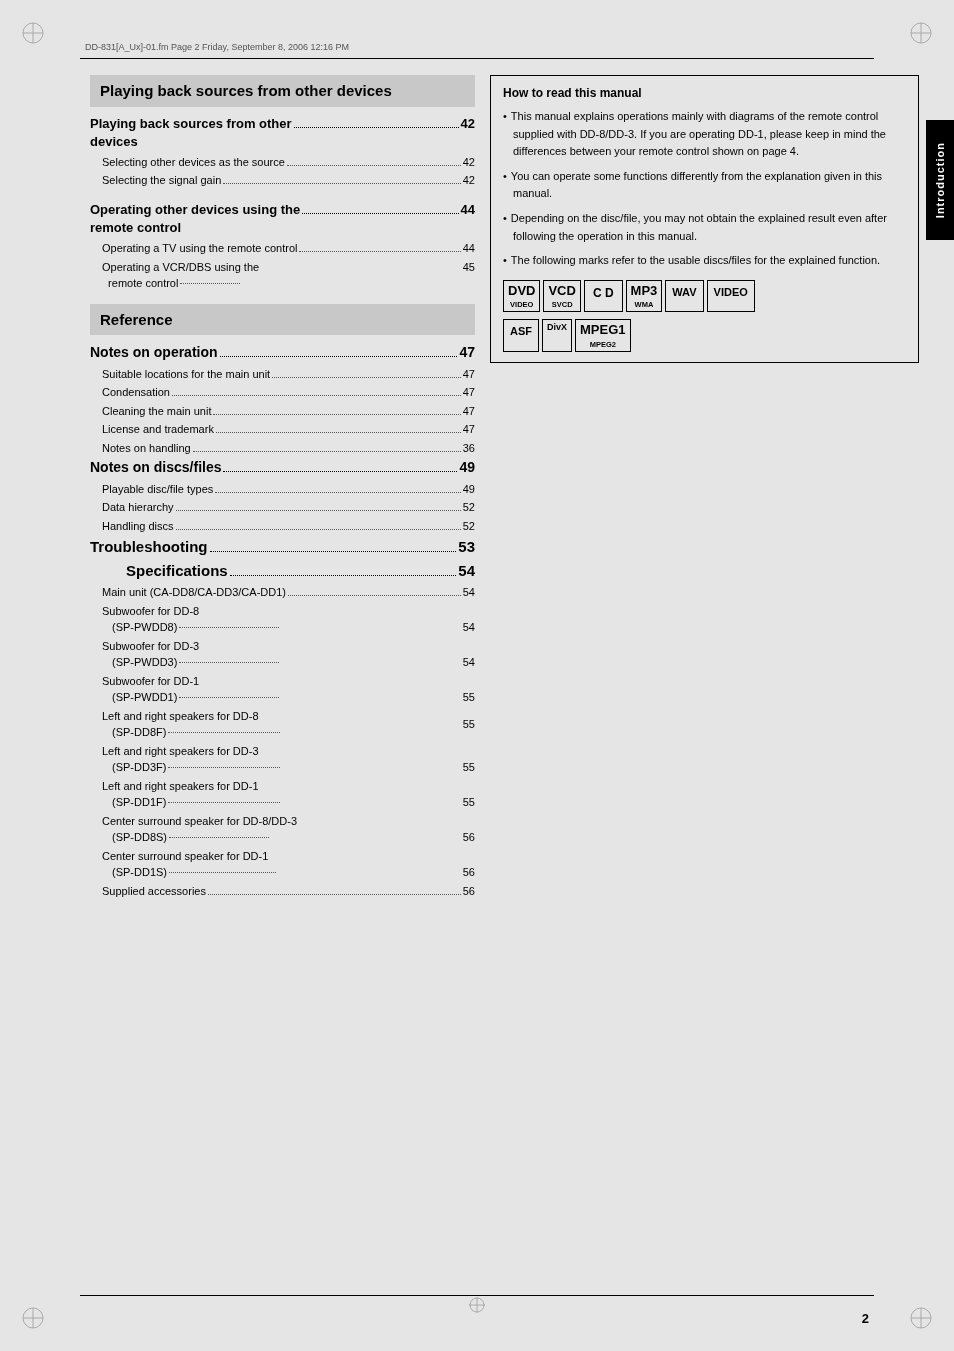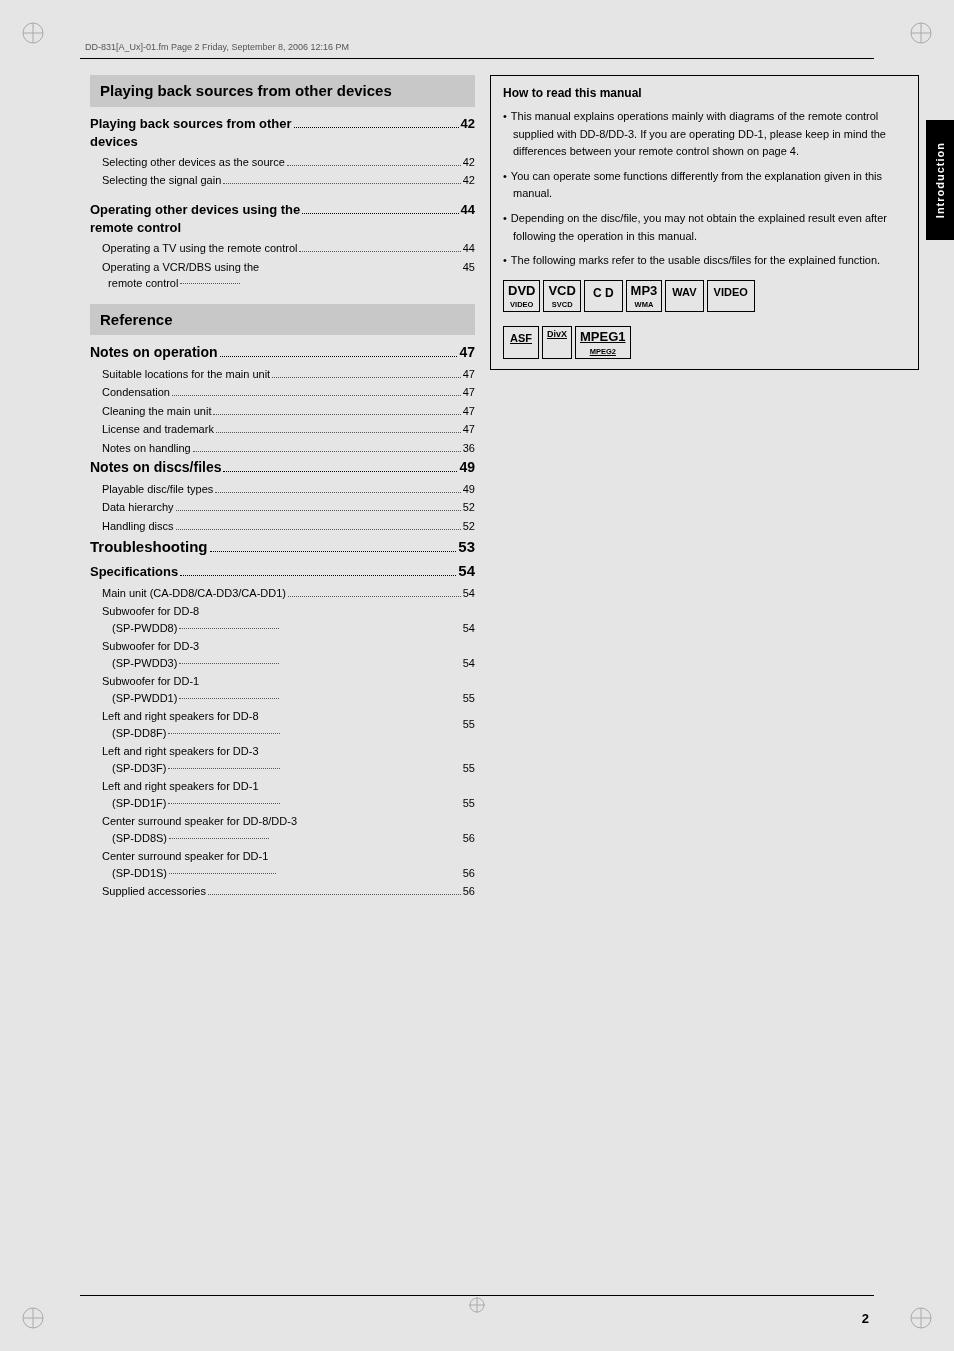--- a/index.html
+++ b/index.html
@@ -405,21 +405,21 @@
           <span class="leader-page">52</span>
         </div>
 
         <div class="bold-toc-row">
           <span style="font-size:15px;font-weight:bold;">Troubleshooting</span>
           <span class="main-toc-dots"></span>
           <span style="font-size:15px;font-weight:bold;">53</span>
         </div>
 
         <div class="bold-toc-row">
-          <span style="font-size:13px;font-weight:bold;">Specifications</span>
+          <span style="font-size:15px;font-weight:bold;margin-left:36px;">Specifications</span>
           <span class="main-toc-dots"></span>
           <span style="font-size:15px;font-weight:bold;">54</span>
         </div>
         <div class="leader-row">
           <span class="leader-text">Main unit (CA-DD8/CA-DD3/CA-DD1)</span>
           <span class="leader-dots"></span>
           <span class="leader-page">54</span>
         </div>
 
         <div class="multi-line-toc">
@@ -513,21 +513,21 @@
             <span class="badge-main">MP3</span>
             <span class="badge-sub">WMA</span>
           </span>
           <span class="badge badge-wav">
             <span>WAV</span>
           </span>
           <span class="badge badge-jpeg">
             <span>VIDEO</span>
           </span>
         </div>
-        <div class="format-badges" style="margin-top:14px;text-decoration:underline;">
+        <div class="format-badges" style="margin-top:7px;">
           <span class="badge badge-asf">
             <span>ASF</span>
           </span>
           <span class="badge badge-divx">
             <span>DivX</span>
           </span>
           <span class="badge">
             <span class="badge-main">MPEG1</span>
             <span class="badge-sub">MPEG2</span>
           </span>

